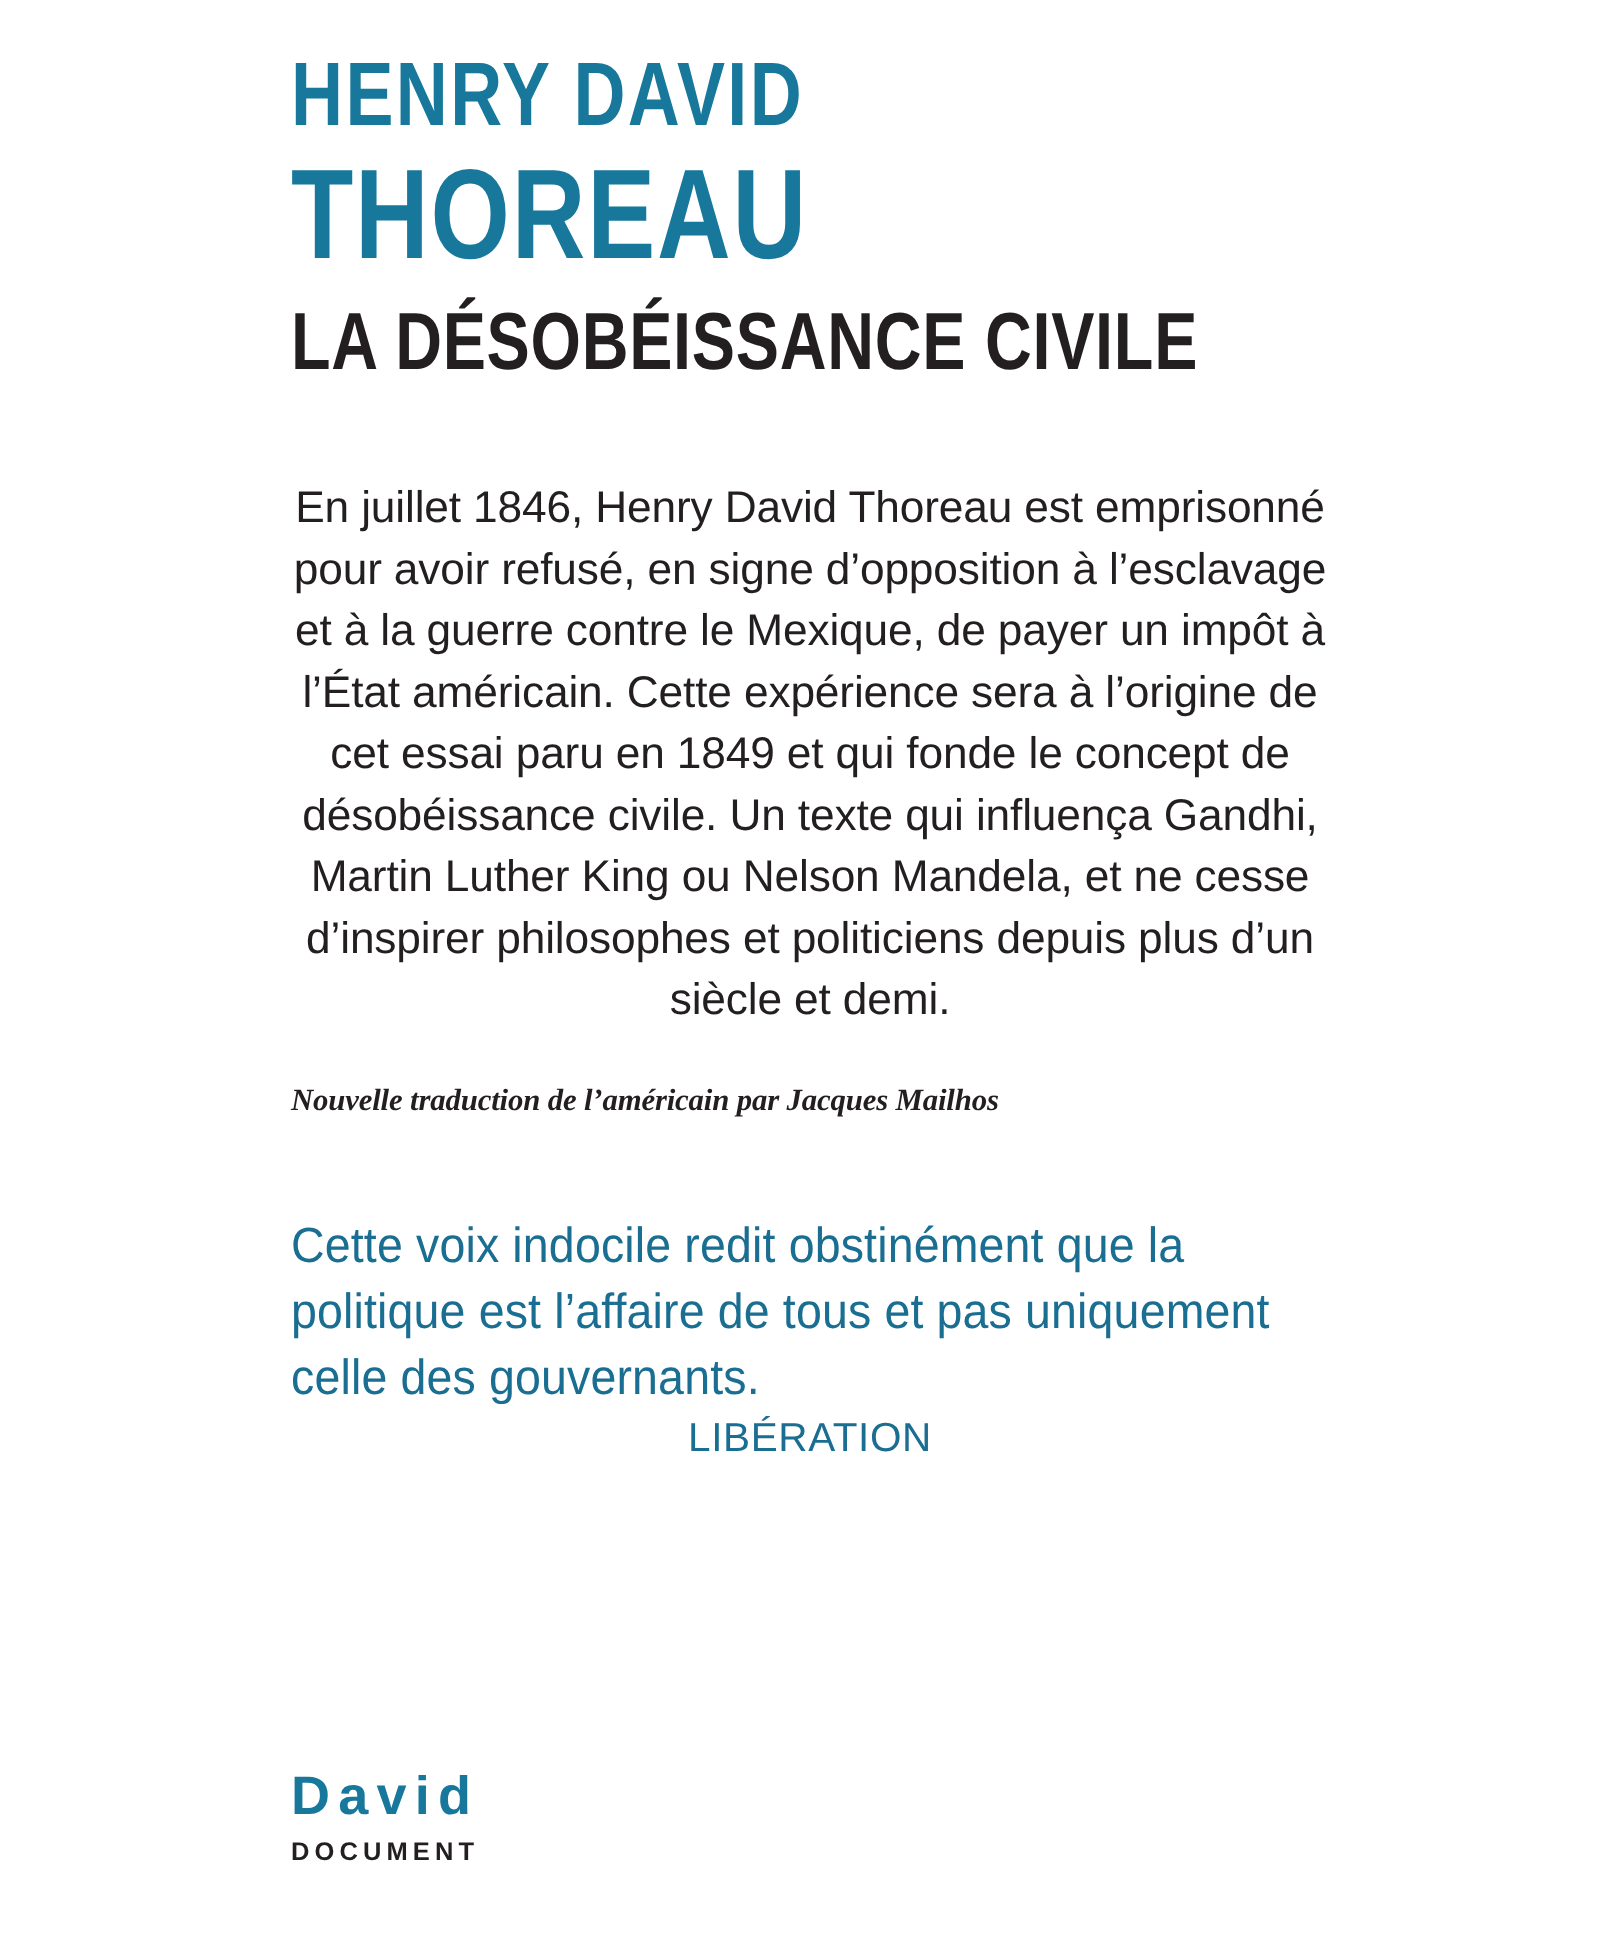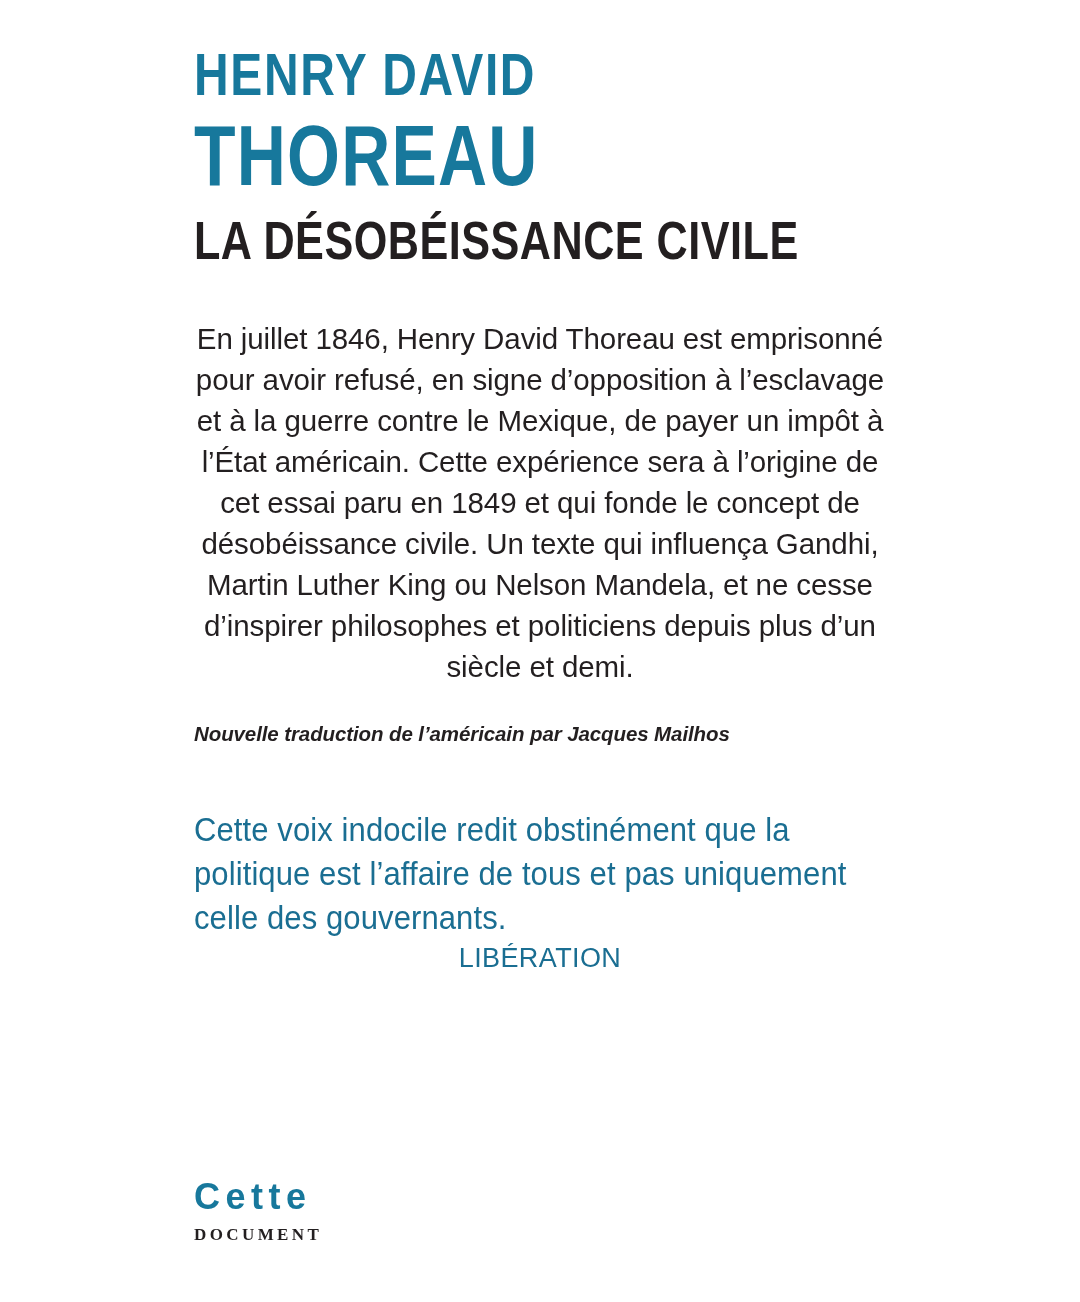--- a/index.html
+++ b/index.html
@@ -27,21 +27,21 @@
     left: 194px;
     top: 0;
     width: 692px;   
     height: 1302px;
   }
 
   
   .title-block {
     position: absolute;
     left: 0;
-    top: 44px;
+    top: 32px;
     width: 692px;
   }
 
   .author-first {
     display: block;
     color: #17789c;
     font-family: "Liberation Sans Narrow", "Liberation Sans", sans-serif;
     font-weight: bold;
     font-size: 60px;
     line-height: 62px;
@@ -101,20 +101,21 @@
     left: 0;
     top: 720px;
     width: 692px;
     margin: 0;
     color: #231f20;
     font-style: italic;
     font-weight: bold;
     font-size: 20.5px;
     line-height: 28px;
     letter-spacing: -0.1px;
+    font-family: Liberation Serif, serif;
   }
 
   
   .quote-block {
     position: absolute;
     left: 0;
     top: 808px;
     width: 692px;
   }
 
@@ -156,21 +157,21 @@
     font-weight: bold;
     font-size: 36px;
     line-height: 38px;
     letter-spacing: 5.5px;
     margin: 0;
   }
 
   .logo-collection {
     display: block;
     color: #231f20;
-    font-family: Liberation Serif, serif;
+    font-family: Liberation Sans, sans-serif;
     font-weight: bold;
     font-size: 17px;
     line-height: 20px;
     letter-spacing: 3.4px;
     margin: 9px 0 0 0;
   }
 </style>
 </head>
 <body>
 
@@ -186,18 +187,18 @@
     <p class="blurb">En juillet 1846, Henry David Thoreau est emprisonné pour avoir refusé, en signe d’opposition à l’esclavage et à la guerre contre le Mexique, de payer un impôt à l’État américain. Cette expérience sera à l’origine de cet essai paru en 1849 et qui fonde le concept de désobéissance civile. Un texte qui influença Gandhi, Martin Luther King ou Nelson Mandela, et ne cesse d’inspirer philosophes et politiciens depuis plus d’un siècle et demi.</p>
 
     <p class="credit">Nouvelle traduction de l’américain par Jacques Mailhos</p>
 
     <div class="quote-block">
       <p class="quote-text">Cette voix indocile redit obstinément que la politique est l’affaire de tous et pas uniquement celle des gouvernants.</p>
       <span class="quote-source">LIBÉRATION</span>
     </div>
 
     <div class="logo">
-      <span class="logo-name">Cette</span>
+      <span class="logo-name">David</span>
       <span class="logo-collection">DOCUMENT</span>
     </div>
 
   </div>
 </div>
 
 </body></html>

